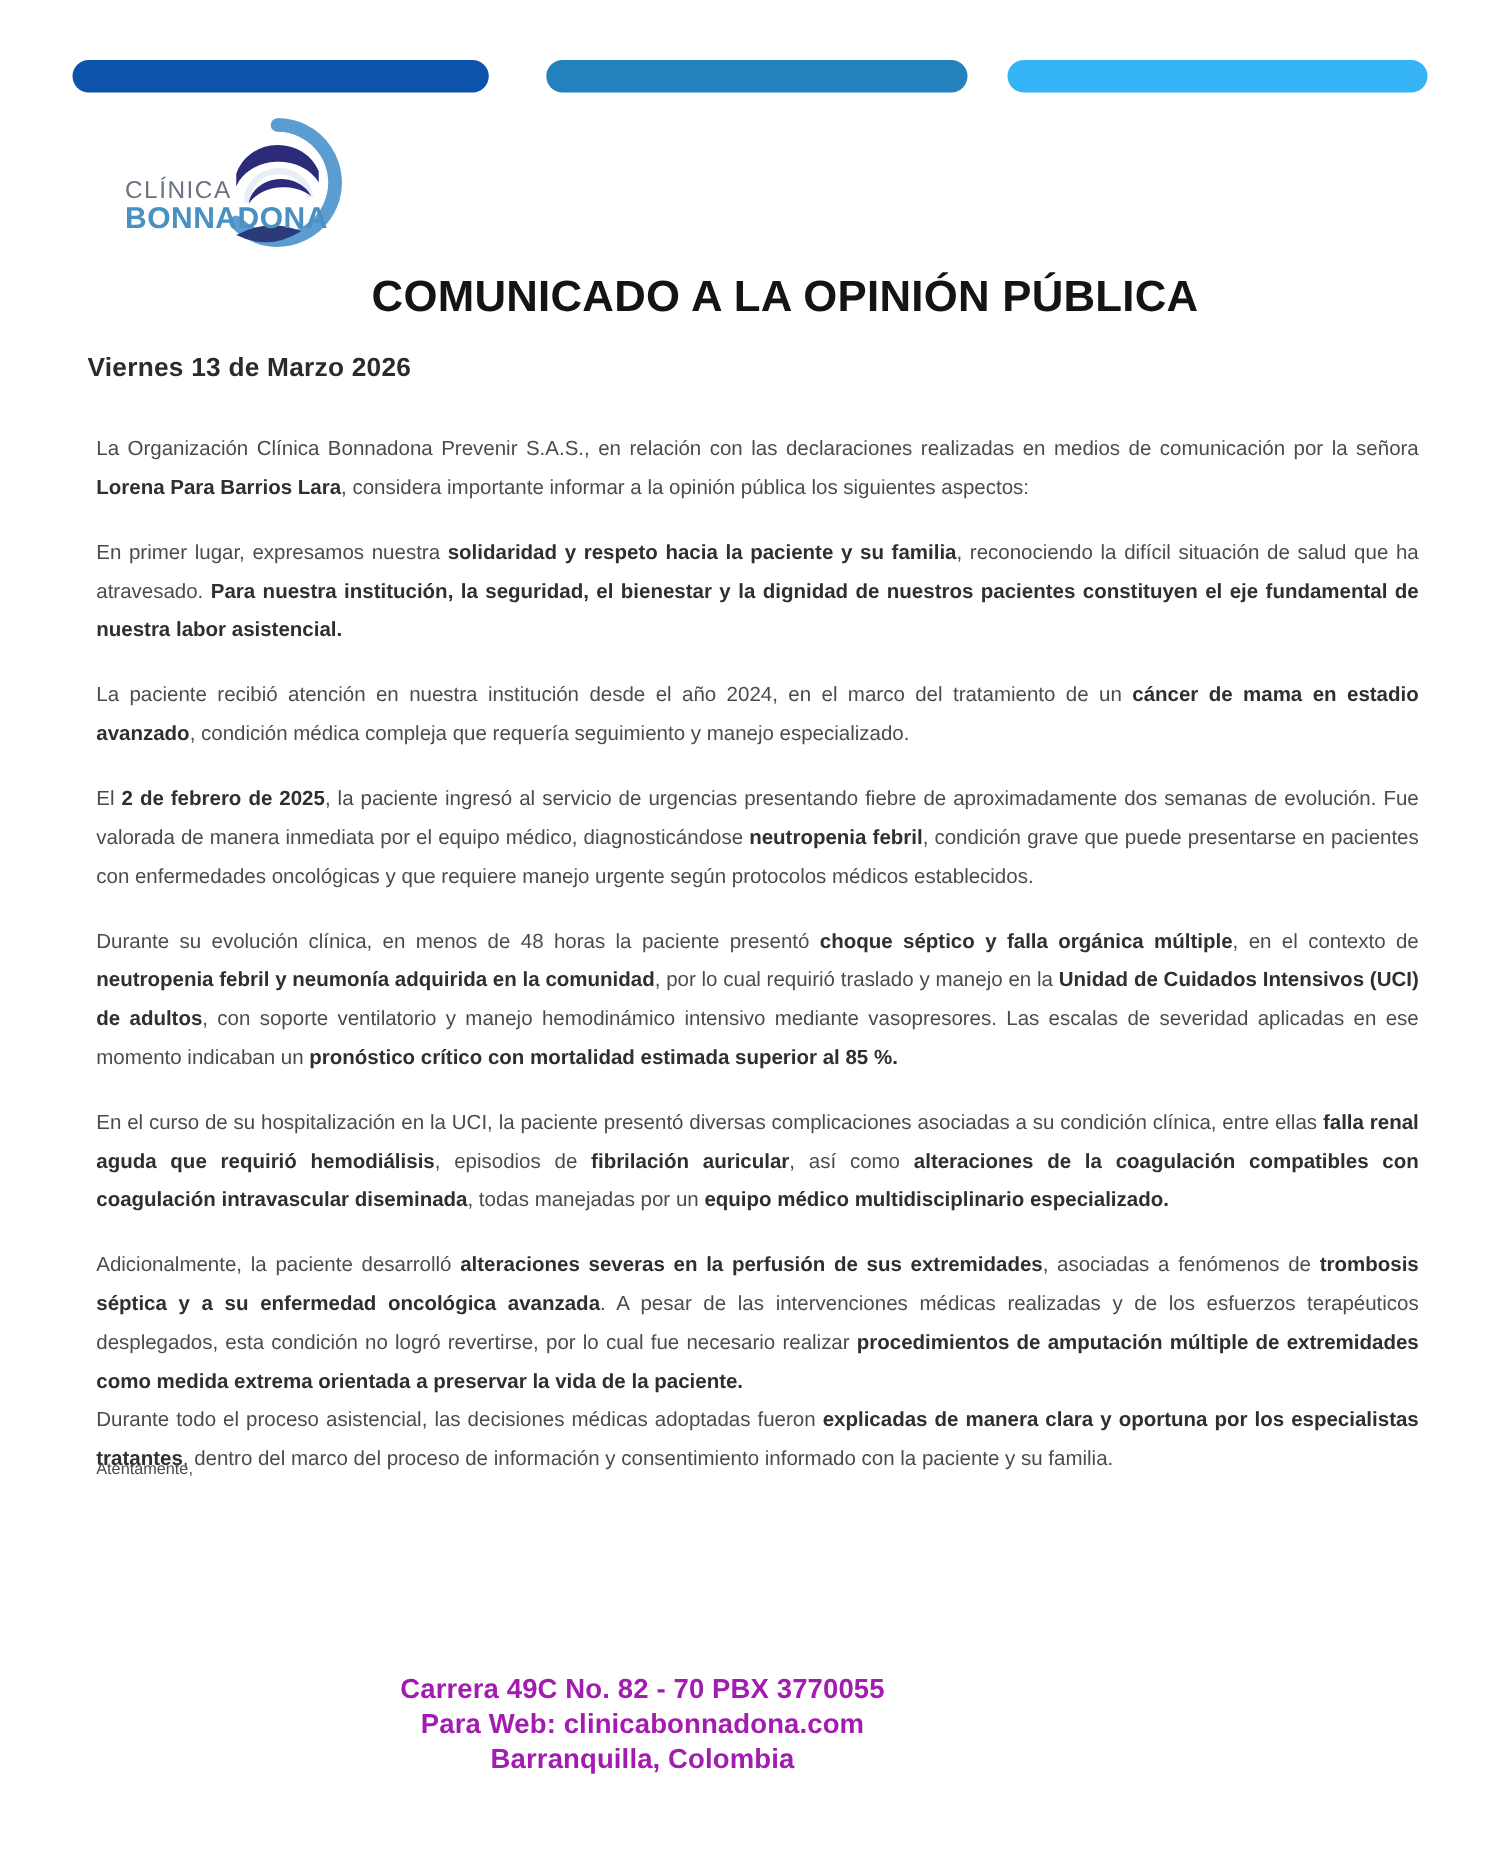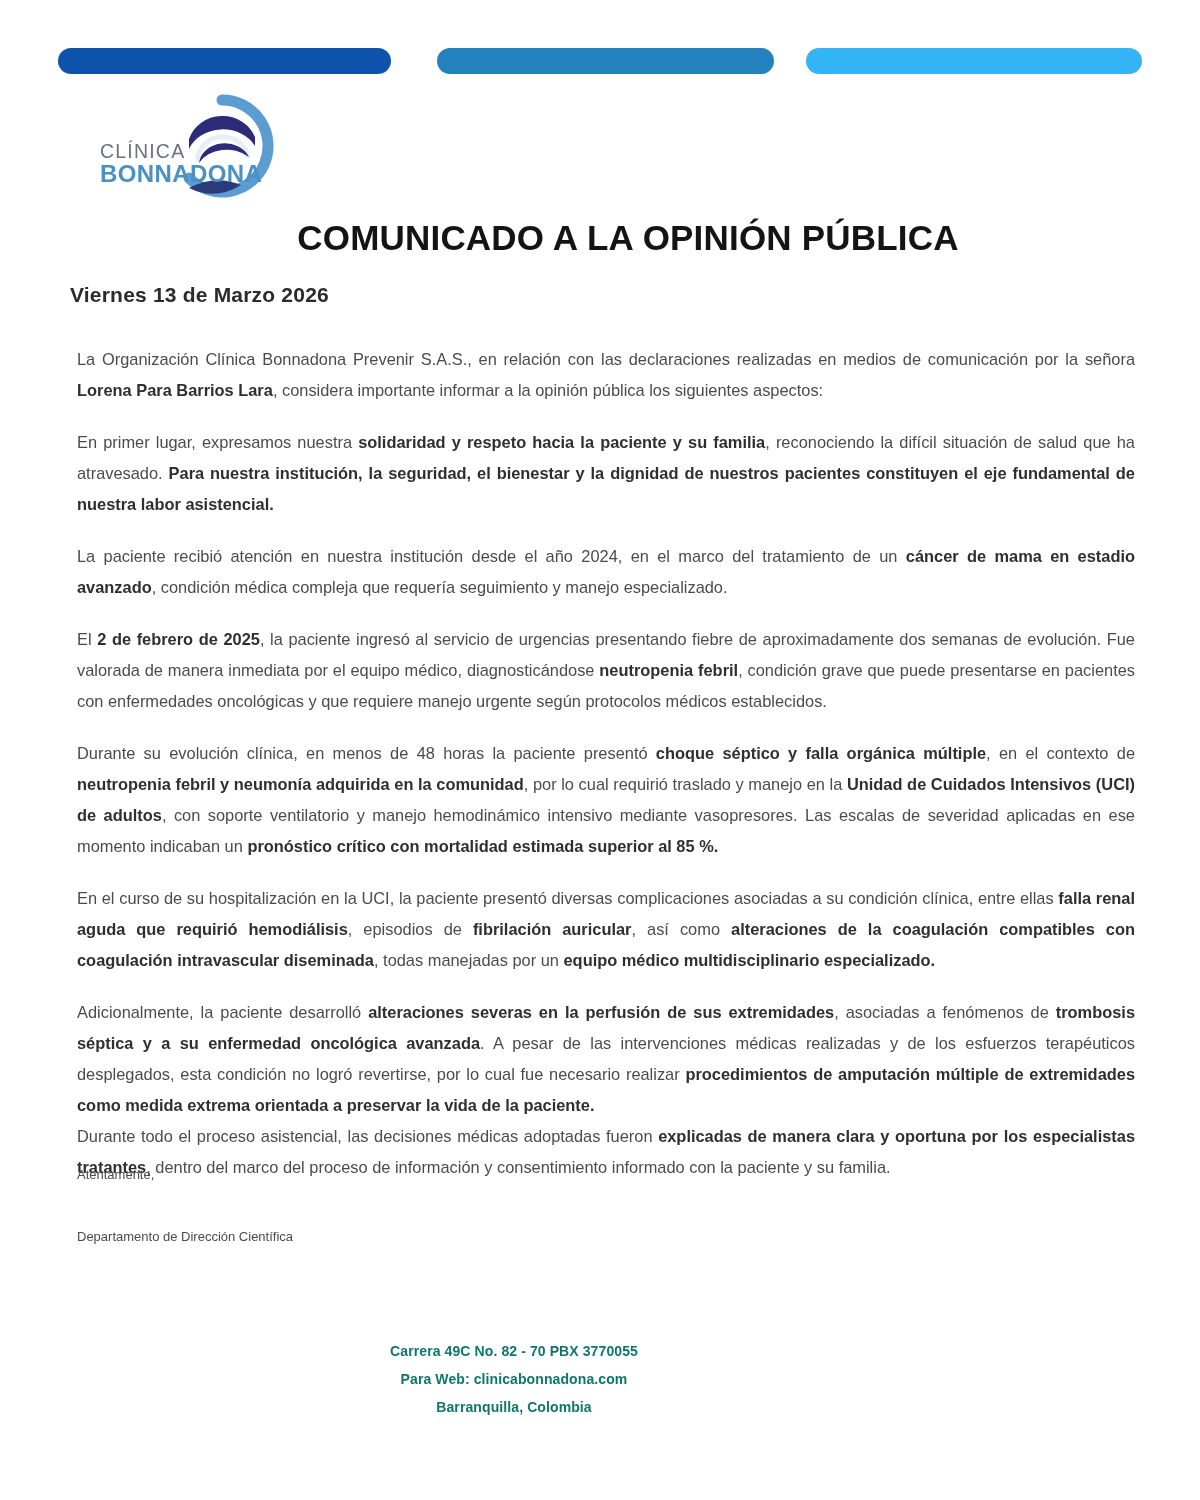--- a/index.html
+++ b/index.html
@@ -106,22 +106,22 @@
   .sig-spacer { height: 36px; }
   .sig-line.bold { font-weight: 700; color: #2f2f2f; }
 
   
   .footer {
     position: absolute;
     top: 1337px;
     left: 0;
     width: 1028px;
     text-align: center;
-    color: #0f766e;
-    font-size: 14px;
+    color: #a21caf;
+    font-size: 22px;
     line-height: 28px;
     font-weight: 600;
     letter-spacing: 0.1px;
   }
   .footer div { white-space: nowrap; }
 </style>
 </head>
 <body>
 
 <div class="topbars">
@@ -160,20 +160,19 @@
   <p class="para">El <b>2 de febrero de 2025</b>, la paciente ingresó al servicio de urgencias presentando fiebre de aproximadamente dos semanas de evolución. Fue valorada de manera inmediata por el equipo médico, diagnosticándose <b>neutropenia febril</b>, condición grave que puede presentarse en pacientes con enfermedades oncológicas y que requiere manejo urgente según protocolos médicos establecidos.</p>
   <p class="para">Durante su evolución clínica, en menos de 48 horas la paciente presentó <b>choque séptico y falla orgánica múltiple</b>, en el contexto de <b>neutropenia febril y neumonía adquirida en la comunidad</b>, por lo cual requirió traslado y manejo en la <b>Unidad de Cuidados Intensivos (UCI) de adultos</b>, con soporte ventilatorio y manejo hemodinámico intensivo mediante vasopresores. Las escalas de severidad aplicadas en ese momento indicaban un <b>pronóstico crítico con mortalidad estimada superior al 85 %.</b></p>
   <p class="para">En el curso de su hospitalización en la UCI, la paciente presentó diversas complicaciones asociadas a su condición clínica, entre ellas <b>falla renal aguda que requirió hemodiálisis</b>, episodios de <b>fibrilación auricular</b>, así como <b>alteraciones de la coagulación compatibles con coagulación intravascular diseminada</b>, todas manejadas por un <b>equipo médico multidisciplinario especializado.</b></p>
   <p class="para tight">Adicionalmente, la paciente desarrolló <b>alteraciones severas en la perfusión de sus extremidades</b>, asociadas a fenómenos de <b>trombosis séptica y a su enfermedad oncológica avanzada</b>. A pesar de las intervenciones médicas realizadas y de los esfuerzos terapéuticos desplegados, esta condición no logró revertirse, por lo cual fue necesario realizar <b>procedimientos de amputación múltiple de extremidades como medida extrema orientada a preservar la vida de la paciente.</b></p>
   <p class="para">Durante todo el proceso asistencial, las decisiones médicas adoptadas fueron <b>explicadas de manera clara y oportuna por los especialistas tratantes</b>, dentro del marco del proceso de información y consentimiento informado con la paciente y su familia.</p>
 </div>
 
 <div class="sig-wrap">
   <div class="sig-line">Atentamente,</div>
   <div class="sig-spacer"></div>
-  <div class="sig-line">Departamento de Dirección Científica</div>
 </div>
 
 <div class="footer">
   <div>Carrera 49C No. 82 - 70  PBX 3770055</div>
   <div>Para Web: clinicabonnadona.com</div>
   <div>Barranquilla, Colombia</div>
 </div>
 
 </body></html>

